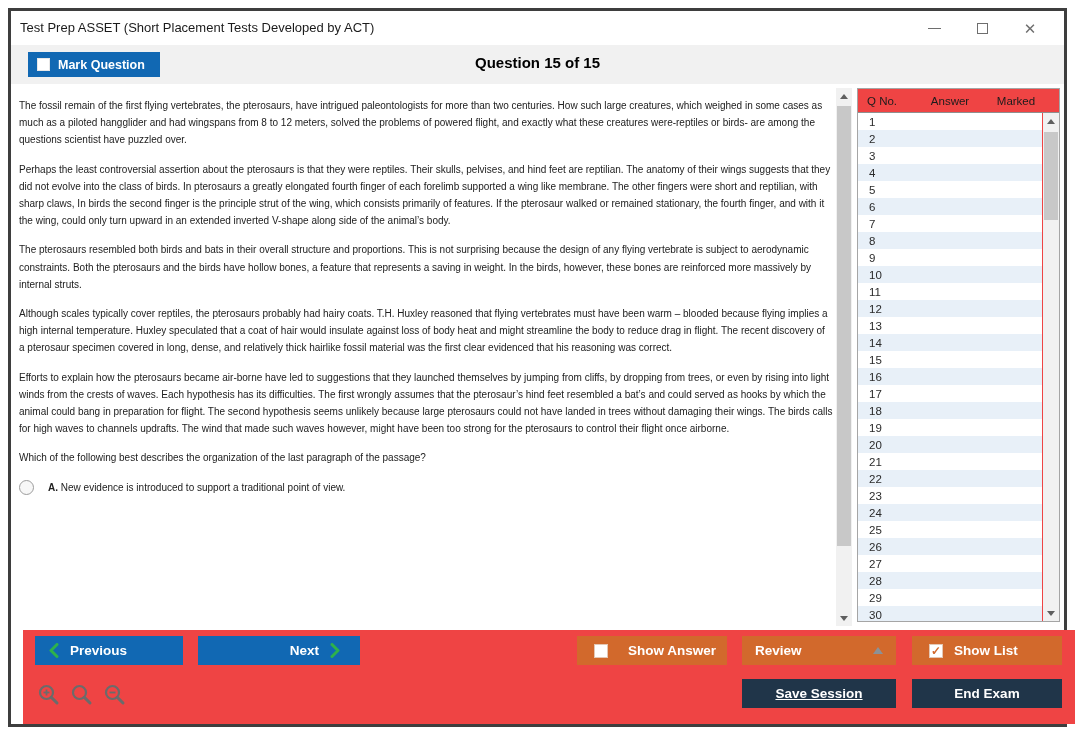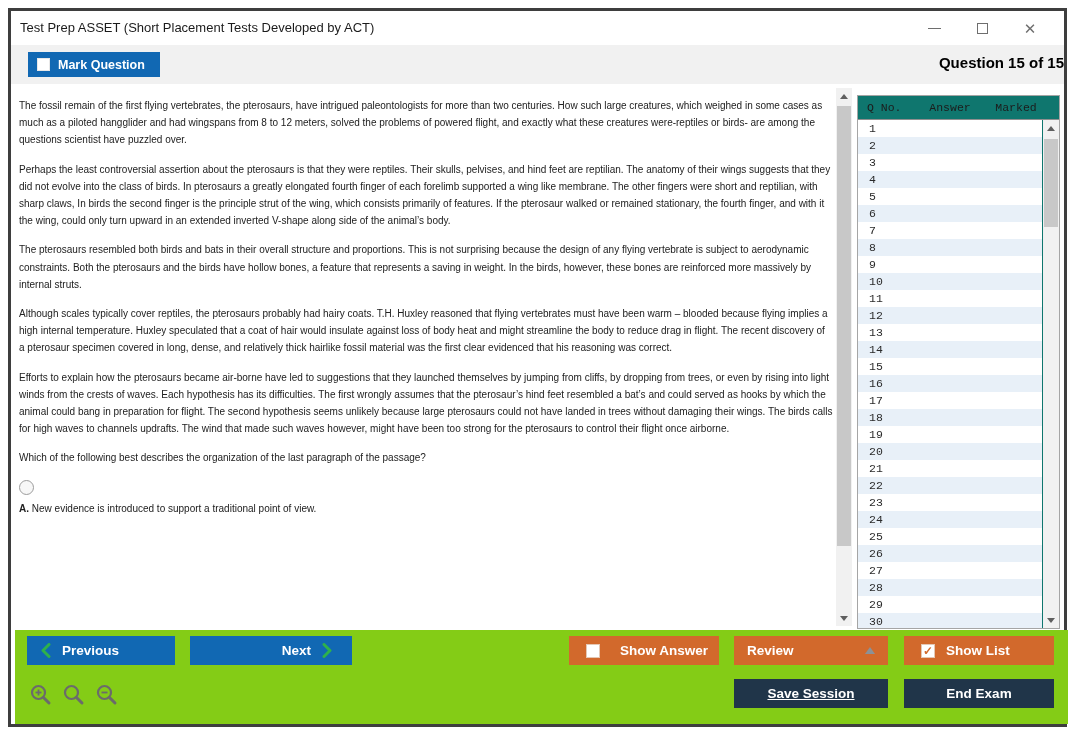--- a/index.html
+++ b/index.html
@@ -13,54 +13,54 @@
   .winctrls { position:absolute; right:10px; top:0; height:34px; display:flex; align-items:center; }
   .winbtn { width:48px; height:34px; display:flex; align-items:center; justify-content:center; cursor:default; }
   .ico-min { width:13px; height:0; border-top:1px solid #6e6e6e; display:inline-block; }
   .ico-max { width:11px; height:11px; border:1px solid #6e6e6e; display:inline-block; }
   .ico-close { font-size:15px; color:#6e6e6e; line-height:1; }
 
   
   .headerbar { position:absolute; left:0; top:34px; width:100%; height:39px; background:#f1f1f1; }
   .mark-btn { position:absolute; left:17px; top:7px; width:132px; height:25px; background:#1168b3; color:#fff; display:flex; align-items:center; padding-left:9px; gap:8px; font-size:12.5px; font-weight:bold; cursor:pointer; }
   .cb { width:13px; height:13px; background:#fff; border:1px solid #e8e8e8; display:inline-block; flex:0 0 auto; }
-  .q-counter { position:absolute; left:0; right:0; top:9px; text-align:right; font-size:15px; font-weight:bold; color:#000; pointer-events:none; }
+  .q-counter { position:absolute; left:0; right:0; top:9px; text-align:center; font-size:15px; font-weight:bold; color:#000; pointer-events:none; }
 
   
   .content { position:absolute; left:0; top:73px; width:100%; height:546px; background:#fff; }
   .passage { position:absolute; left:0; top:0; width:824px; height:546px; padding:13px 2px 0 8px; overflow:hidden; font-size:10px; line-height:17.2px; color:#212121; }
   .passage p { margin-bottom:12px; }
   .question-line { margin-bottom:12px; }
-  .option-row { display:flex; align-items:flex-start; gap:5px; margin-top:1px;flex-direction:column; }
+  .option-row { display:flex; align-items:flex-start; gap:14px; margin-top:1px; }
   .radio { width:15px; height:15px; border:1px solid #9c9c9c; border-radius:50%; background:#f7f7f7; flex:0 0 auto; margin-top:1px; }
   .opt-letter { font-weight:bold; }
 
   
   .sb { position:absolute; width:16px; background:#f1f1f1; }
   .sb-btn { position:absolute; left:0; width:16px; height:16px; display:flex; align-items:center; justify-content:center; }
   .tri-up { width:0; height:0; border-left:4px solid transparent; border-right:4px solid transparent; border-bottom:5px solid #5f5f5f; }
   .tri-down { width:0; height:0; border-left:4px solid transparent; border-right:4px solid transparent; border-top:5px solid #5f5f5f; }
   .sb-thumb { position:absolute; left:1px; width:14px; background:#c8c8c8; }
 
   .psb { left:825px; top:4px; height:538px; }
 
   
-  .panel { position:absolute; left:846px; top:11px; width:203px; height:534px; border:1px solid #a5a5a5; background:#0f766e;font-family:Liberation Mono, monospace; }
+  .panel { position:absolute; left:846px; top:4px; width:203px; height:534px; border:1px solid #a5a5a5; background:#ef4444; }
   .panel-header { position:absolute; left:0; top:0; right:0; height:24px; border-bottom:1px solid #8f8f8f; display:flex; align-items:center; font-size:11.5px; color:#1c1c1c; }
   .ph-c1 { width:52px; padding-left:9px; }
   .ph-c2 { width:80px; text-align:center; }
   .ph-c3 { width:52px; text-align:center; }
   .panel-body { position:absolute; left:0; top:24px; right:17px; bottom:0; overflow:hidden; }
   .qrow { height:17px; display:flex; align-items:center; font-size:11.5px; color:#2a2a2a; background:#fff; cursor:pointer; }
   .qrow.alt { background:#e8f0f8; }
   .qrow .c1 { width:43px; padding-left:11px; }
   .lsb { right:0; top:24px; bottom:0; height:auto; left:auto; }
 
   
-  .footer { position:absolute; left:4px; top:619px; width:100%; height:94px; background:#84cc16; }
+  .footer { position:absolute; left:12px; top:619px; width:100%; height:94px; background:#ef4444; }
   .btn { position:absolute; height:29px; display:flex; align-items:center; color:#fff; font-size:13.5px; font-weight:bold; cursor:pointer; }
   .btn-blue { background:#1168b3; }
   .btn-orange { background:#d2692c; }
   .btn-navy { background:#203549; justify-content:center; }
   .prev-btn { left:12px; top:6px; width:148px; padding-left:14px; gap:11px; }
   .next-btn { left:175px; top:6px; width:162px; justify-content:flex-end; padding-right:20px; gap:11px;padding-left:32px; }
   .showans-btn { left:554px; top:6px; width:150px; padding-left:17px; gap:20px; }
   .review-btn { left:719px; top:6px; width:154px; padding-left:13px; }
   .showlist-btn { left:889px; top:6px; width:150px; padding-left:17px; gap:11px; }
   .save-btn { left:719px; top:49px; width:154px;text-decoration:underline; }

